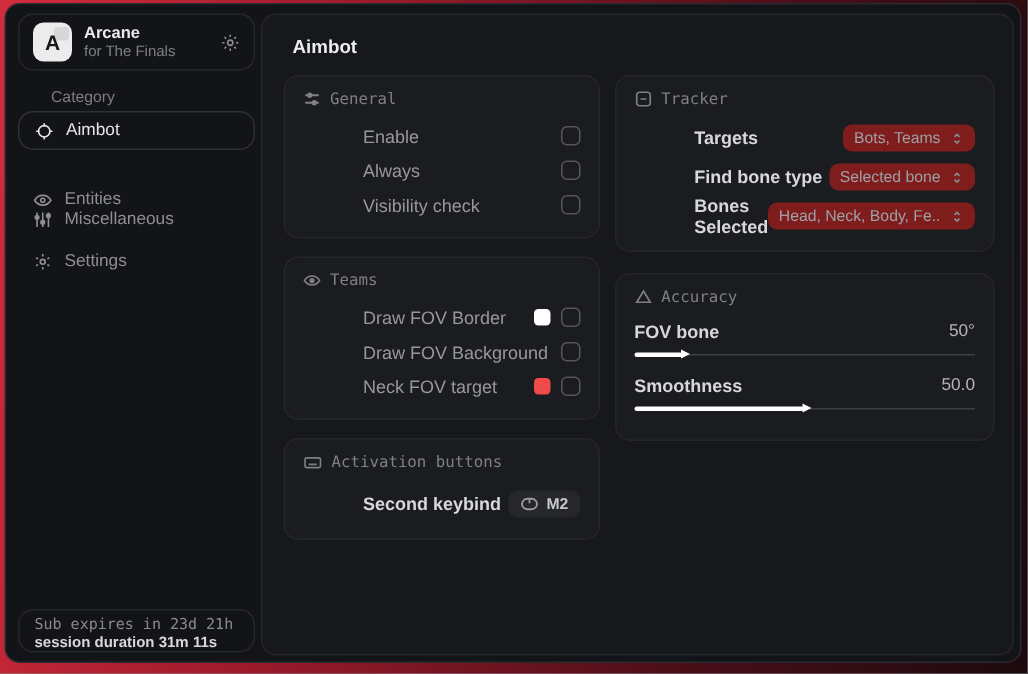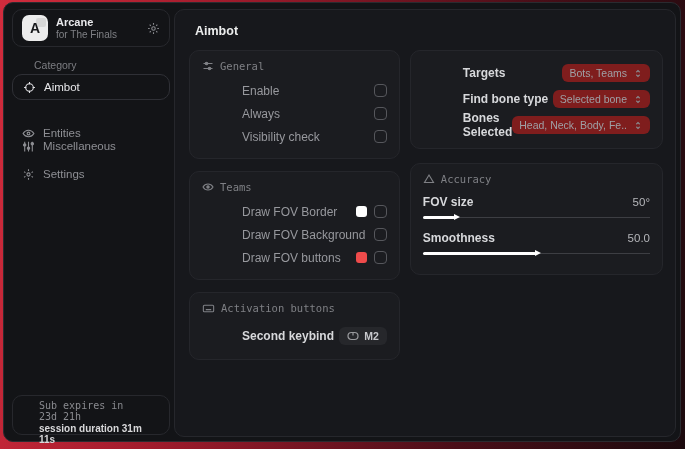--- a/index.html
+++ b/index.html
@@ -38,22 +38,22 @@
     display:flex; align-items:center; gap:8px; padding:0 10px;
     color:#e6e6e9; font-size:11.5px; cursor:pointer;
   }
   .nav-item {
     position:absolute; left:18px; height:20px;
     display:flex; align-items:center; gap:8px;
     color:#8e8f94; font-size:11.5px; cursor:pointer;
   }
   .nav-icon { display:flex; color:inherit; }
   .sub-card {
-    position:absolute; left:8px; right:4px; bottom:6px; height:40px;
-    border:1px solid #27282d; border-radius:10px; padding:4px 26px;
+    position:absolute; left:8px; right:4px; bottom:6px; height:29px;
+    border:1px solid #27282d; border-radius:10px; padding:4px 10px;
   }
   .sub-line1 { font-family:"DejaVu Sans Mono", monospace; font-size:10px; color:#8a8b90; }
   .sub-line2 { font-size:10px; color:#d8d8da; font-weight:bold; margin-top:1px; }
   
   .main {
     position:absolute; left:170px; top:6px; right:4px; bottom:4px;
     background:#17181c; border:1px solid #26272c; border-radius:10px;
     padding:12px 12px 0 14px;
   }
   .page-title { color:#eceded; font-size:12.5px; font-weight:bold; margin:2px 0 12px 6px; }
@@ -225,21 +225,21 @@
               <span class="checkbox"></span>
             </span>
           </div>
           <div class="row">
             <span class="row-label">Draw FOV Background</span>
             <span class="right-group">
               <span class="checkbox"></span>
             </span>
           </div>
           <div class="row">
-            <span class="row-label">Draw FOV buttons</span>
+            <span class="row-label">Neck FOV target</span>
             <span class="right-group">
               <span class="swatch" style="background-color: rgb(239, 75, 75);"></span>
               <span class="checkbox"></span>
             </span>
           </div>
         </div>
 
         <div class="card">
           <div class="card-header">
             <span class="hdr-icon">
@@ -259,20 +259,29 @@
               </svg>
               <span>M2</span>
             </span>
           </div>
         </div>
       </div>
 
       <div class="col-right">
 
         <div class="card">
+          <div class="card-header">
+            <span class="hdr-icon">
+              <svg width="12" height="12" viewBox="0 0 24 24" fill="none" stroke="currentColor" stroke-width="2.2">
+                <rect x="3" y="3" width="18" height="18" rx="4"></rect>
+                  <path d="M8 12h8"></path>
+              </svg>
+            </span>
+            <span>Tracker</span>
+          </div>
           <div class="row" style="height:26px;">
             <span class="row-label-bright">Targets</span>
             <span class="dd-chip">
               <span>Bots, Teams</span>
               <svg width="10" height="11" viewBox="0 0 24 24" fill="none" stroke="currentColor" stroke-width="2.6">
                 <path d="M8 9l4-4 4 4M8 15l4 4 4-4"></path>
               </svg>
             </span>
           </div>
           <div class="row" style="height:26px;">
@@ -300,21 +309,21 @@
             <span class="hdr-icon">
               <svg width="12" height="12" viewBox="0 0 24 24" fill="none" stroke="currentColor" stroke-width="2.2">
                 <path d="M12 4L21 19H3z"></path>
               </svg>
             </span>
             <span>Accuracy</span>
           </div>
 
           <div class="acc-row">
             <div class="acc-top">
-              <span class="row-label-bright">FOV size</span>
+              <span class="row-label-bright">FOV bone</span>
               <span class="acc-value">50°</span>
             </div>
             <div class="slider">
               <div class="slider-rail"></div>
               <div class="slider-fill" style="width: 14%;"></div>
               <div class="slider-thumb" style="left: 14%;"></div>
             </div>
           </div>
 
           <div class="acc-row">

